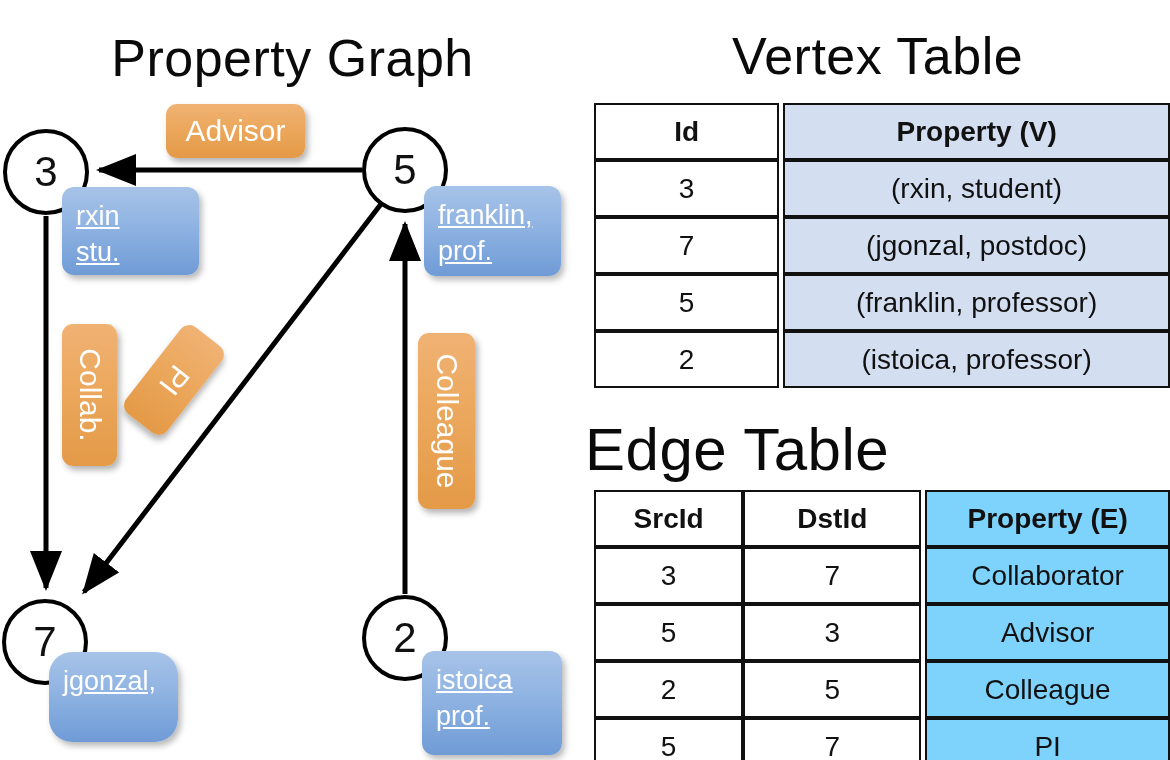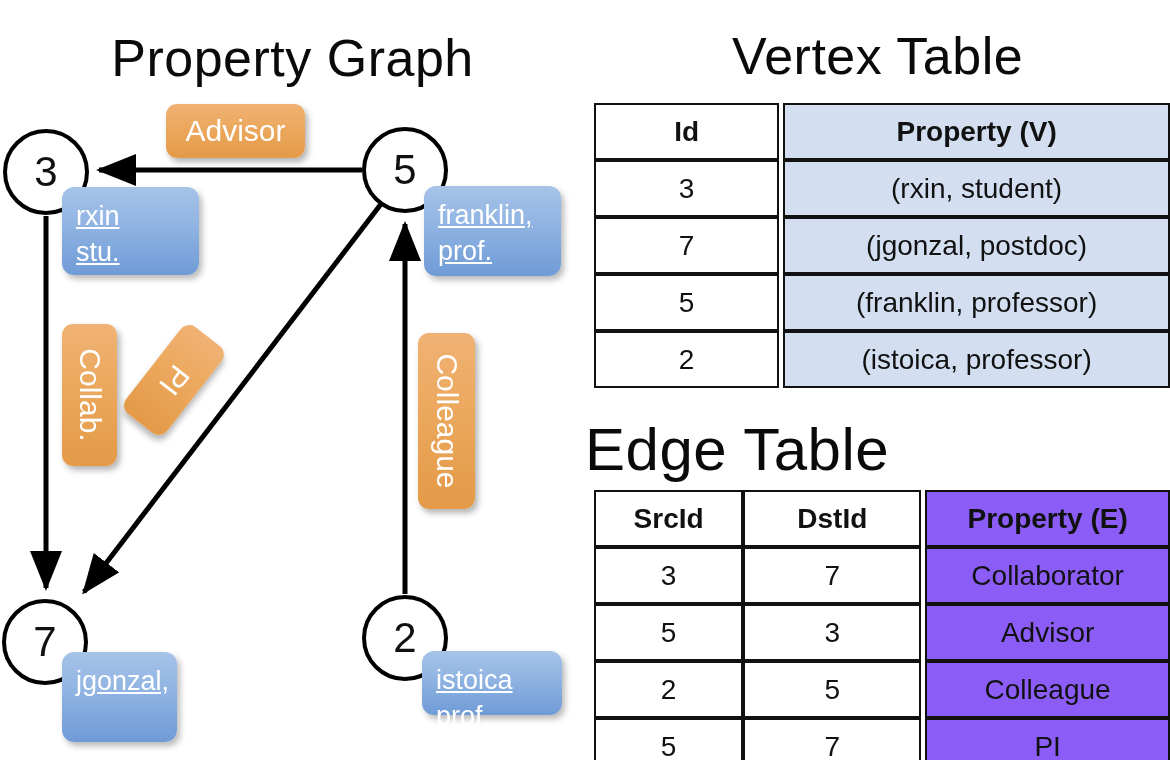--- a/index.html
+++ b/index.html
@@ -67,22 +67,22 @@
     font-weight:300;
     font-size:27px;
     line-height:1.32;
     padding:12px 14px 10px 14px;
     box-sizing:border-box;
     z-index:6;
     text-decoration:underline;
   }
   #vbox-rxin{left:62px;top:187px;width:137px;height:88px;}
   #vbox-franklin{left:424px;top:186px;width:137px;height:90px;}
-  #vbox-jgonzal{left:62px;top:652px;width:115px;height:90px;}
-  #vbox-istoica{left:422px;top:651px;width:140px;height:64px;}
+  #vbox-jgonzal{left:49px;top:652px;width:129px;height:90px;border-radius:23px;}
+  #vbox-istoica{left:422px;top:651px;width:140px;height:104px;}
 
   
   .lab-box{
     position:absolute;
     border-radius:11px;
     background:linear-gradient(180deg,#f0b274 0%,#eca95f 40%,#e49a47 100%);
     box-shadow:3px 4px 6px rgba(0,0,0,0.30);
     color:#ffffff;
     font-family:"Liberation Sans", sans-serif;
     font-weight:300;
@@ -122,21 +122,21 @@
   #vertex-table{left:594px;top:103px;}
   #vertex-table td{height:53px;font-size:28px;margin-top:48px;}
   #vertex-table td.c-id{width:182px;}
   #vertex-table td.c-prop{width:384px;background:#d3dff1;}
   #vertex-table td.gap{width:4px;border:none;background:#fff;height:53px;}
 
   #edge-table{left:594px;top:490px;}
   #edge-table td{height:53px;font-size:28px;}
   #edge-table td.c-src{width:148px;}
   #edge-table td.c-dst{width:178px;}
-  #edge-table td.c-prop{width:244px;background:#8b5cf6;}
+  #edge-table td.c-prop{width:244px;background:#7dd3fc;}
   #edge-table td.gap{width:4px;border:none;background:#fff;height:53px;}
 </style>
 </head>
 <body>
 
 <div class="stage">
 
   <div class="title" id="title-property-graph">Property Graph</div>
   <div class="title" id="title-vertex-table">Vertex Table</div>
   <div class="title" id="title-edge-table">Edge Table</div>

